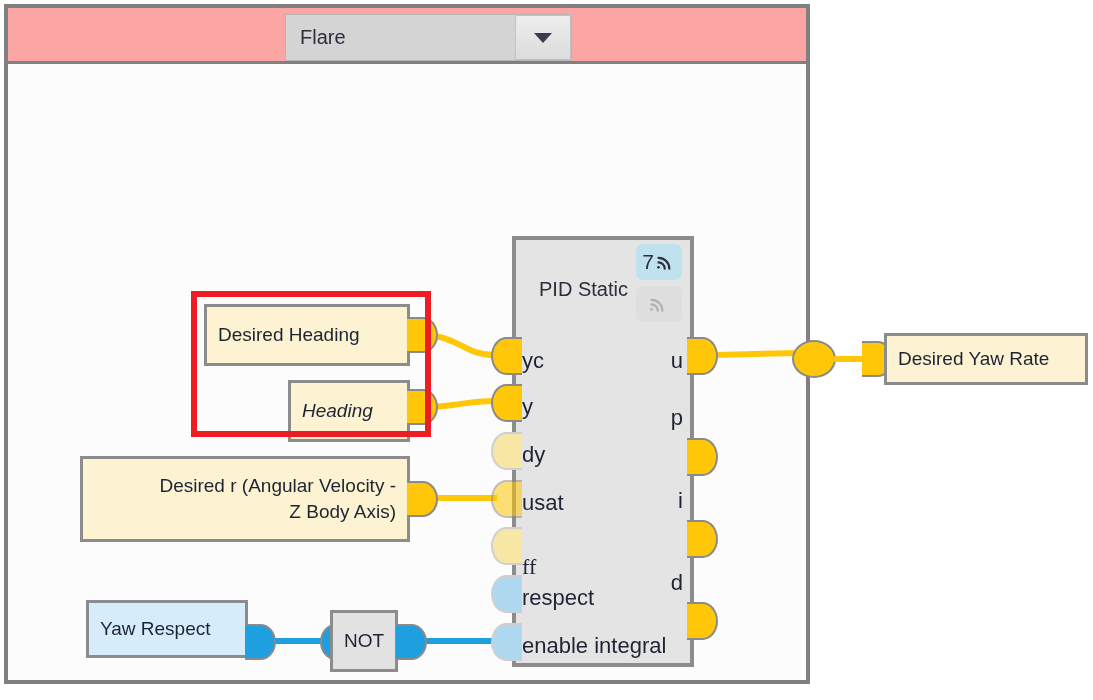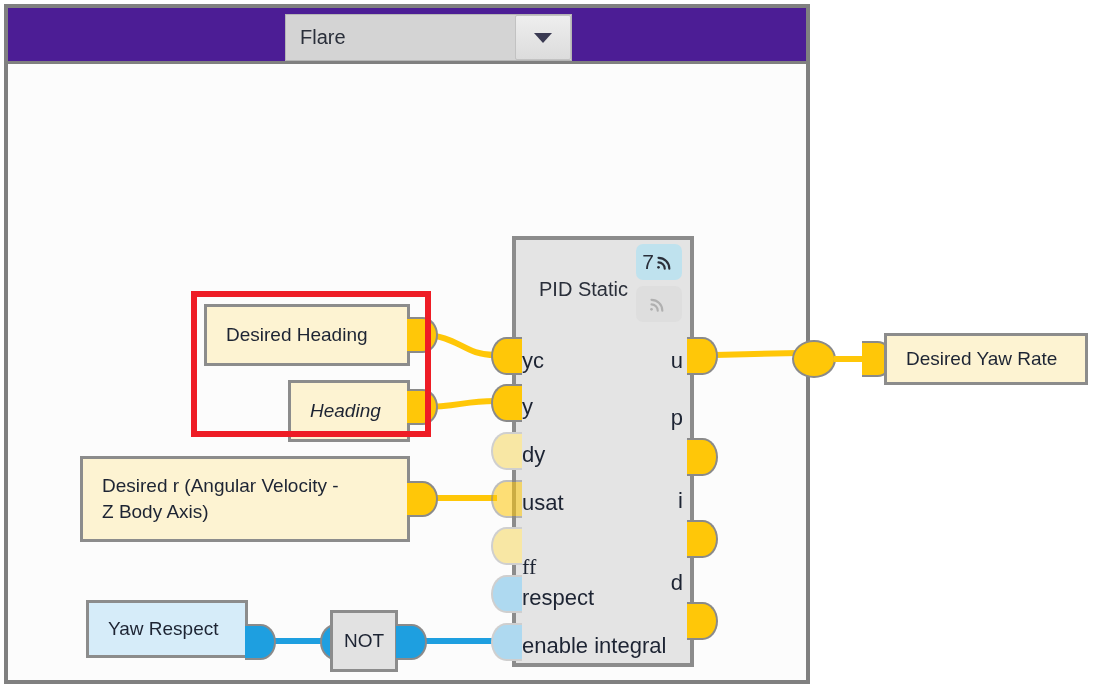--- a/index.html
+++ b/index.html
@@ -3,42 +3,42 @@
 <meta charset="utf-8">
 <style>
   html,body{margin:0;padding:0;background:#ffffff;}
   body{width:1093px;height:700px;position:relative;overflow:hidden;
        font-family:"Liberation Sans", sans-serif;color:#1d2433;}
 
   
   #panel{position:absolute;left:4px;top:4px;width:806px;height:680px;
          border:4px solid #808080;background:#fcfcfc;box-sizing:border-box;}
   #panel-header{position:absolute;left:0;top:0;width:100%;height:56px;
-         background:#4c1d95;border-bottom:3px solid #808080;box-sizing:border-box;}
+         background:#fca5a5;border-bottom:3px solid #808080;box-sizing:border-box;}
 
   
   #dropdown{position:absolute;left:277px;top:6px;width:287px;height:47px;
             background:#d4d4d4;border:1px solid #b5b5b5;box-sizing:border-box;
             display:flex;align-items:stretch;}
   #dropdown .dd-value{flex:1;display:flex;align-items:center;padding-left:14px;
             font-size:20px;color:#2a2f3a;background:#d4d4d4;}
   #dropdown .dd-btn{width:56px;background:linear-gradient(#eeeeee,#dcdcdc);
             border-left:1px solid #bdbdbd;border:1px solid #c2c2c2;
             display:flex;align-items:center;justify-content:center;cursor:pointer;
             box-sizing:border-box;border-radius:2px;}
   .caret{width:0;height:0;border-left:9px solid transparent;border-right:9px solid transparent;
          border-top:10px solid #3a3a52;}
 
   
   #canvas{position:absolute;left:0;top:56px;width:100%;height:621px;}
 
   
   .node{position:absolute;box-sizing:border-box;border:3px solid #8c8c8c;
         display:flex;align-items:center;font-size:19px;line-height:1.35;
-        color:#1d2433;padding:0 19px;}
+        color:#1d2433;padding:0 11px;}
   .node.var{background:#fdf3d2;}
   .node.bool{background:#d6ecf9;}
   .node.grey{background:#e2e2e2;justify-content:center;padding:8px;}
 
   
   .port{position:absolute;border:2px solid #8a8a8a;box-sizing:border-box;}
   .port.out{border-radius:0 50% 50% 0;border-left:none;}
   .port.in{border-radius:50% 0 0 50%;border-right:none;}
   .port.full{border-radius:50%;}
   .p-yellow{background:#ffc708;}
@@ -100,21 +100,21 @@
       <span>Desired Heading</span>
     </div>
     <div class="port out p-yellow" style="left:399px;top:253px;width:31px;height:36px;"></div>
 
     <div class="node var" style="left:280px;top:316px;width:122px;height:62px;font-style:italic;">
       <span>Heading</span>
     </div>
     <div class="port out p-yellow" style="left:399px;top:325px;width:31px;height:36px;"></div>
 
     <div class="node var" style="left:72px;top:392px;width:330px;height:86px;flex-direction:column;
-                align-items:flex-start;justify-content:center;">
+                align-items:flex-end;justify-content:center;">
       <span>Desired r (Angular Velocity -</span>
       <span>Z Body Axis)</span>
     </div>
     <div class="port out p-yellow" style="left:399px;top:417px;width:31px;height:36px;"></div>
 
     <div class="node bool" style="left:78px;top:536px;width:162px;height:58px;">
       <span>Yaw Respect</span>
     </div>
     <div class="port out p-blue" style="left:237px;top:560px;width:31px;height:36px;"></div>
 

